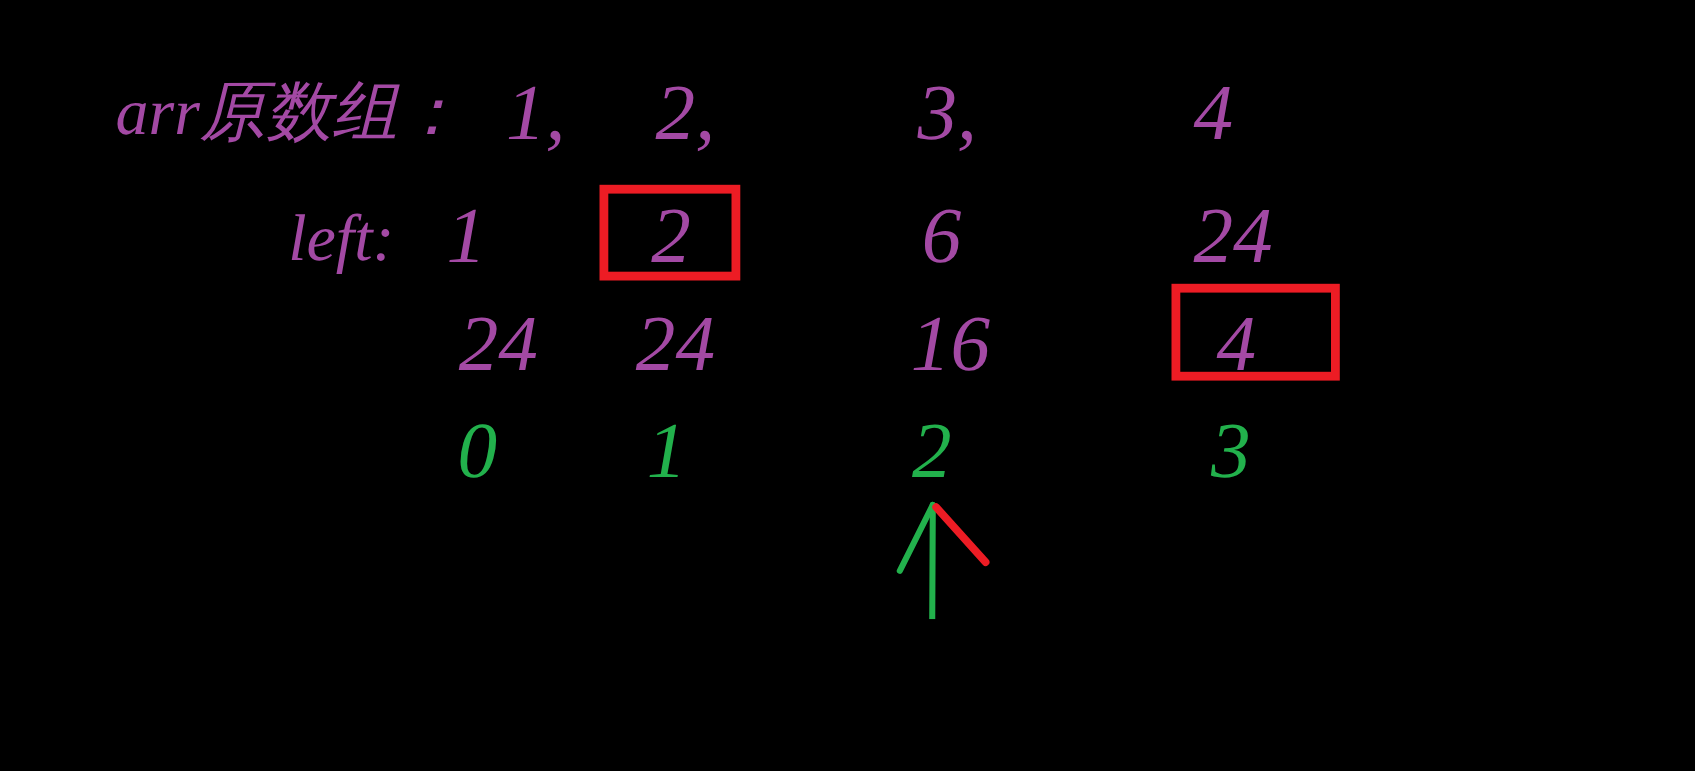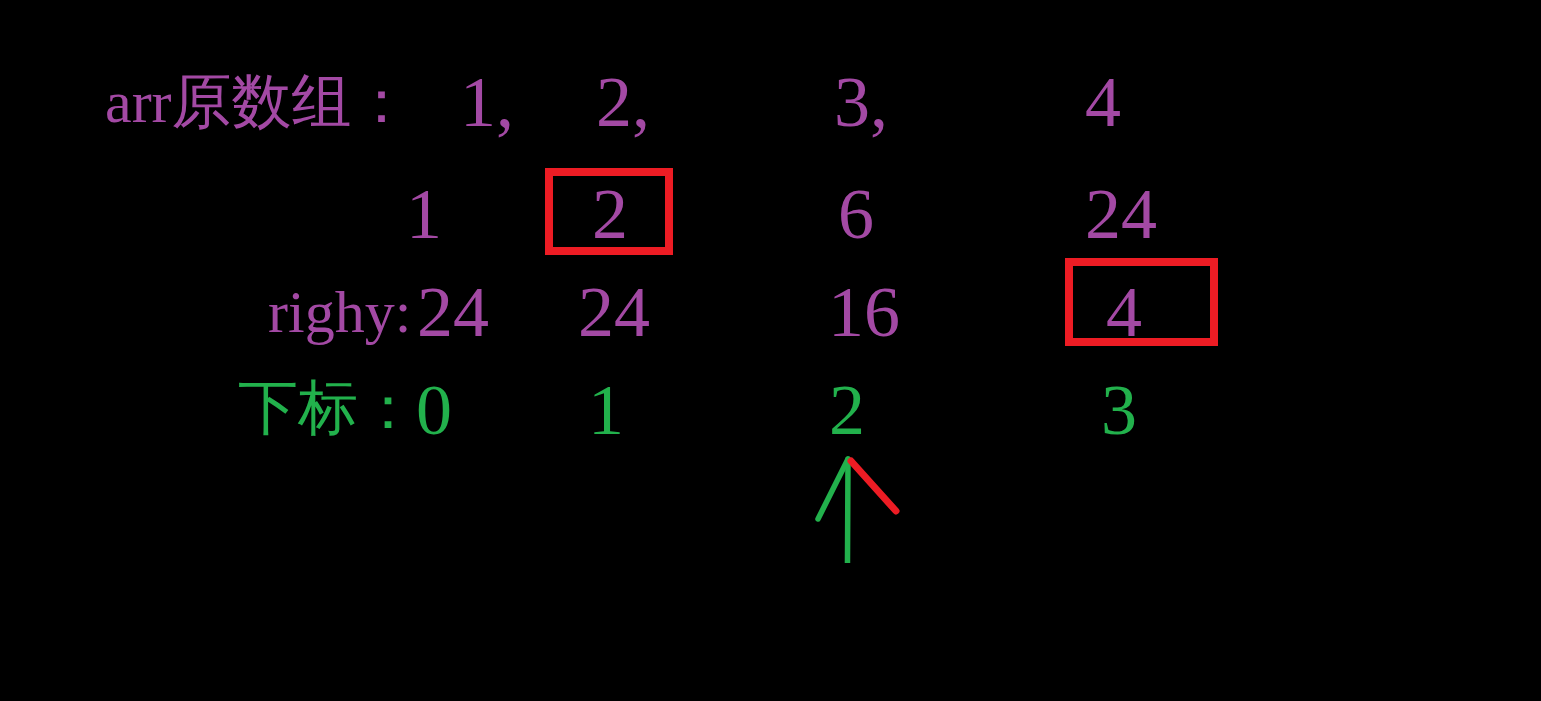--- a/index.html
+++ b/index.html
@@ -7,20 +7,21 @@
     padding: 0;
     background: #000;
   }
   .canvas {
     position: relative;
     width: 1541px;
     height: 563px;
     background: var(--background, #000000);
     overflow: hidden;
     font-family: "Liberation Serif", "DejaVu Serif", serif;
+    font-style: italic;
   }
   .txt {
     position: absolute;
     line-height: 1;
     white-space: nowrap;
   }
   .label { font-size: 60px; }
   .val {
     font-size: 72px;
     transform: translateX(-50%);
@@ -46,34 +47,33 @@
 <body>
 
 <div class="canvas">
 
   <div class="txt label purple" style="left:105px; top:72px">arr原数组：</div>
   <div class="txt val purple" style="left:487px; top:66px">1,</div>
   <div class="txt val purple" style="left:623px; top:66px">2,</div>
   <div class="txt val purple" style="left:861px; top:66px">3,</div>
   <div class="txt val purple" style="left:1103px; top:66px">4</div>
 
+  <div class="txt label purple" style="left:262px; top:186px">left:</div>
   <div class="txt val purple" style="left:424px; top:178px">1</div>
   <div class="txt val purple" style="left:610px; top:178px">2</div>
   <div class="txt val purple" style="left:856px; top:178px">6</div>
   <div class="txt val purple" style="left:1121px; top:178px">24</div>
   <div class="redbox" style="left:545px; top:168px; width:112px; height:71px"></div>
 
-  <div class="txt label purple" style="left:268px; top:282px">righy:</div>
   <div class="txt val purple" style="left:453px; top:276px">24</div>
   <div class="txt val purple" style="left:614px; top:276px">24</div>
   <div class="txt val purple" style="left:864px; top:276px">16</div>
   <div class="txt val purple" style="left:1124px; top:276px">4</div>
   <div class="redbox" style="left:1065px; top:258px; width:137px; height:72px"></div>
 
-  <div class="txt label green" style="left:238px; top:378px">下标：</div>
   <div class="txt val green" style="left:434px; top:374px">0</div>
   <div class="txt val green" style="left:606px; top:374px">1</div>
   <div class="txt val green" style="left:847px; top:374px">2</div>
   <div class="txt val green" style="left:1119px; top:374px">3</div>
 
   <svg class="arrow-svg" viewBox="0 0 1541 701" xmlns="http://www.w3.org/2000/svg">
     <line class="stroke-green" x1="848" y1="459" x2="847" y2="660" stroke="currentColor" stroke-width="5.5" stroke-linecap="round"></line>
     <line class="stroke-green" x1="848" y1="459" x2="818" y2="519" stroke="currentColor" stroke-width="5.5" stroke-linecap="round"></line>
     <line class="stroke-red" x1="851" y1="461" x2="896" y2="511" stroke="currentColor" stroke-width="7" stroke-linecap="round"></line>
   </svg>

